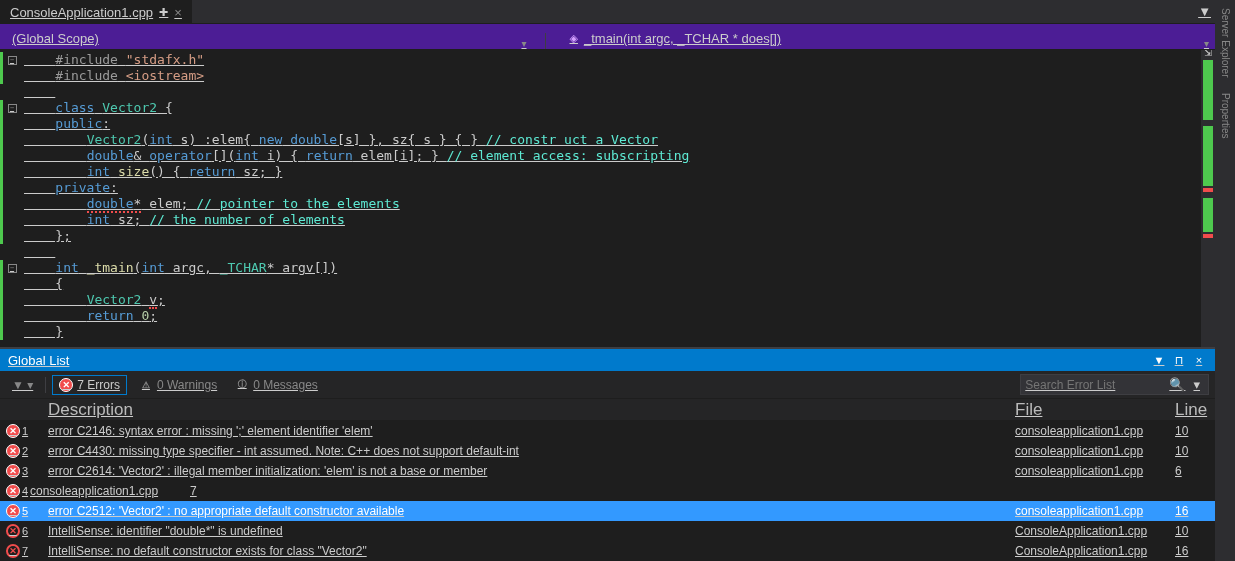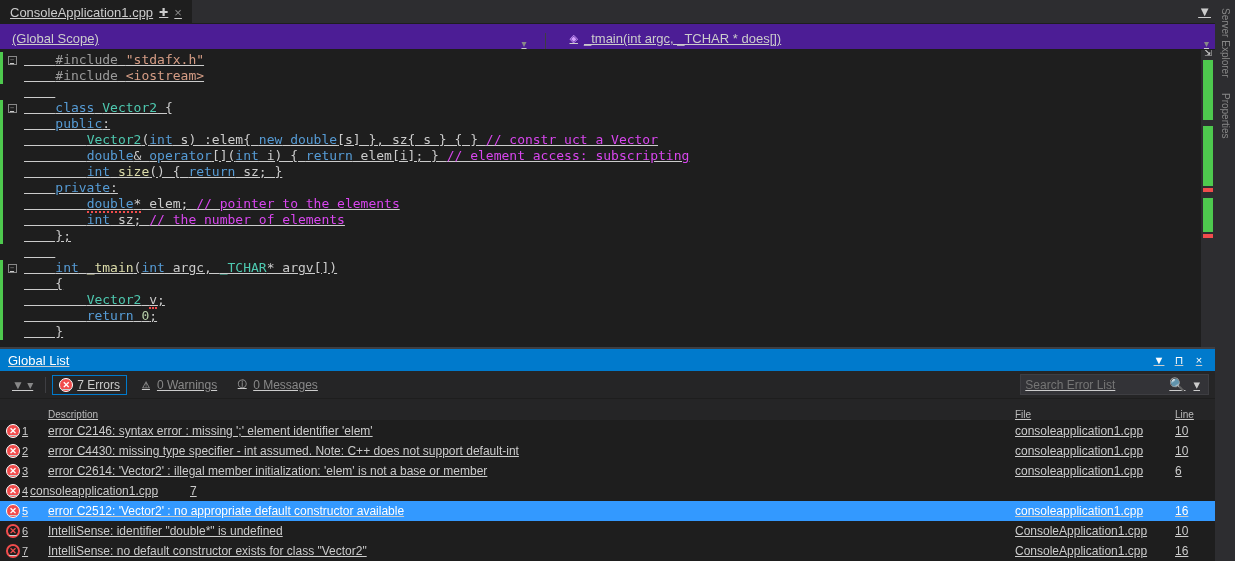--- a/index.html
+++ b/index.html
@@ -19,21 +19,21 @@
 .code-wrap { flex:1; display:flex; background:#1e1e1e; font-family:Consolas,monospace; font-size:13px; line-height:16px; overflow:hidden; position:relative; }
 .gutter { width:24px; background:#1e1e1e; text-align:center; color:#888; padding-top:2px; }
 .gut-line { height:16px; display:flex; align-items:center; justify-content:center; position:relative; }
 .outline-box { border:1px solid #888; width:9px; height:9px; font-size:7px; line-height:7px; color:#888; cursor:pointer; }
 .green-bar { position:absolute; left:0; width:3px; background:#4ec94e; height:100%; }
 .code { flex:1; padding-top:2px; white-space:pre; }
 .cline { height:16px; }
 .kw { color:#569cd6; }
 .str { color:#d69d85; }
 .type { color:#4ec9b0; }
-.cmt { color:#d946ef; }
+.cmt { color:#5eead4; }
 .num { color:#b5cea8; }
 .fn { color:#dcdcaa; }
 .inc { color:#9b9b9b;text-align:center; }
 .squig { border-bottom:2px dotted #f14c4c; }
 .scroll-marks { width:14px; background:#2d2d30; position:relative; }
 .mk { position:absolute; right:2px; width:10px; height:4px; background:#4ec94e; }
 .mk-red { background:#f14c4c; }
 .handle { position:absolute; top:-5px; right:0; width:14px; height:14px; color:#ccc; display:flex; align-items:center; justify-content:center; font-size:12px; }
 .errorlist-title { background:#007acc; color:#fff; height:22px; display:flex; align-items:center; padding:0 8px; }
 .errorlist-title-spacer { flex:1; }
@@ -42,21 +42,21 @@
 .tbtn { color:#888; padding:2px 6px; cursor:pointer; display:flex; align-items:center; gap:4px; font-size:12px; }
 .tbtn.active { border:1px solid #007acc; color:#ccc; }
 .err-icon { display:inline-flex; width:14px; height:14px; border-radius:50%; align-items:center; justify-content:center; font-size:9px; font-weight:bold; }
 .err-icon.err { background:#f14c4c; color:#fff; border:1px solid #fff; }
 .err-icon.warn { color:#888; }
 .err-icon.info { color:#888; }
 .err-icon.red-hollow { border:2px solid #f14c4c; color:#f14c4c; background:transparent; }
 .search-box { margin-left:auto; display:flex; align-items:center; background:#333337; border:1px solid #3e3e42; padding:2px 4px; }
 .search-box input { background:transparent; border:none; color:#ccc; font-size:12px; width:140px; outline:none; }
 .search-btn { color:#ccc; cursor:pointer; padding:0 4px; }
-.err-table-head { display:flex; background:#252526; height:22px; align-items:flex-end; border-bottom:1px solid #1e1e1e; color:#bbb; font-size:10px; }
+.err-table-head { display:flex; background:#252526; height:22px; align-items:center; border-bottom:1px solid #1e1e1e; color:#bbb; font-size:17px; }
 .col-icon { width:30px; padding-left:6px; }
 .col-desc { flex:1; padding-left:18px; }
 .col-file { width:160px; }
 .col-line { width:40px; }
 .err-rows { display:flex; flex-direction:column; }
 .err-row { display:flex; height:20px; align-items:center; font-size:12px; color:#ccc; }
 .err-row.sel { background:#3399ff; color:#fff; }
 .sidebar { width:20px; background:#2d2d30; display:flex; flex-direction:column; align-items:center; color:#888; font-size:10px; }
 .sidetab { writing-mode:vertical-lr; padding:8px 2px; cursor:pointer; }
 .divider { height:2px; background:#3e3e42; cursor:ns-resize; }

